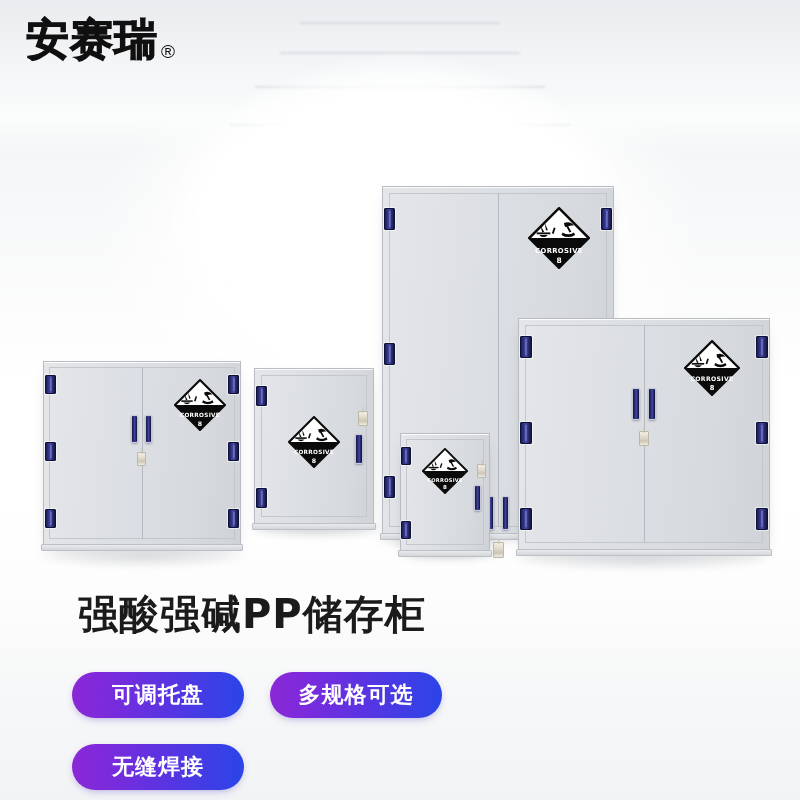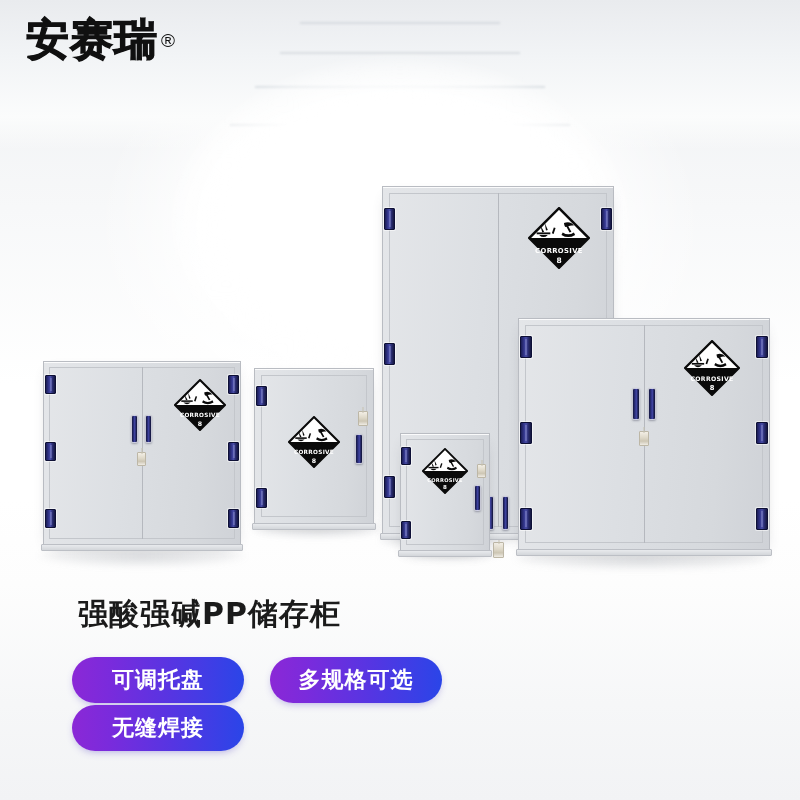--- a/index.html
+++ b/index.html
@@ -26,21 +26,21 @@
   
   .rib{position:absolute;border-radius:50%;border-style:solid;border-color:transparent;
        filter:blur(2.4px);box-sizing:border-box;}
   .ribL{border-left-color:rgba(214,219,225,.95);border-top-color:rgba(222,227,232,.62);}
   .ribR{border-right-color:rgba(214,219,225,.95);border-top-color:rgba(222,227,232,.62);}
   .glowc{position:absolute;left:170px;top:60px;width:460px;height:330px;border-radius:50%;
          background:radial-gradient(ellipse at center,#ffffff 0%,#ffffff 55%,rgba(255,255,255,0) 78%);
          filter:blur(6px);}
 
   
-  .logo{position:absolute;left:26px;top:18px;display:flex;align-items:center;}
+  .logo{position:absolute;left:26px;top:18px;display:flex;align-items:flex-end;}
   .logo-text{font-family:"DejaVu Sans","Liberation Sans",sans-serif;font-weight:700;
       font-size:43px;line-height:43px;color:#101010;letter-spacing:1px;
       -webkit-text-stroke:1.1px #101010;}
   .logo-r{font-size:19px;line-height:19px;color:#101010;margin-left:3px;margin-top:2px;font-weight:400;}
 
   
   .cab{position:absolute;box-sizing:border-box;}
   .cab .body{position:absolute;inset:0;box-sizing:border-box;
      background:linear-gradient(95deg,#e4e6e9 0%,#dcdfe3 42%,#d6d9dd 78%,#cfd2d7 100%);
      border:1px solid #b9bcc2;
@@ -72,26 +72,26 @@
      background:linear-gradient(180deg,#f3efe6 0%,#ded8c8 45%,#cdc6b4 70%,#efece4 100%);
      border:1px solid #bdb7a6;}
   .latch::before{content:"";position:absolute;left:50%;top:-5px;width:1px;height:6px;
      background:#c6c1b2;transform:translateX(-.5px);}
 
   
   .haz{position:absolute;text-align:center;}
   .haz svg{display:block;width:100%;height:100%;}
 
   
-  .title{position:absolute;left:78px;top:592px;font-weight:700;font-size:30px;line-height:44px;
+  .title{position:absolute;left:78px;top:592px;font-weight:700;font-size:40px;line-height:44px;
      color:#1b1b1b;letter-spacing:1px;white-space:nowrap;
      font-family:"DejaVu Sans","Liberation Sans",sans-serif;
      text-shadow:0 1px 0 rgba(255,255,255,.7);}
-  .pills{position:absolute;left:72px;top:657px;width:420px;
-     display:flex;flex-wrap:wrap;gap:2px 26px;}
+  .pills{position:absolute;left:72px;top:672px;width:420px;
+     display:flex;flex-wrap:wrap;gap:26px 26px;}
   .pill{width:172px;height:46px;border-radius:23px;
      background:linear-gradient(92deg,#8B28D6 0%,#7A2BDC 22%,#5635E2 58%,#2A45E8 100%);
      display:flex;align-items:center;justify-content:center;
      color:#ffffff;font-weight:700;font-size:22px;letter-spacing:1px;
      font-family:"DejaVu Sans","Liberation Sans",sans-serif;
      box-shadow:0 3px 8px -3px rgba(70,50,190,.45);}
 </style>
 </head>
 <body>
 

